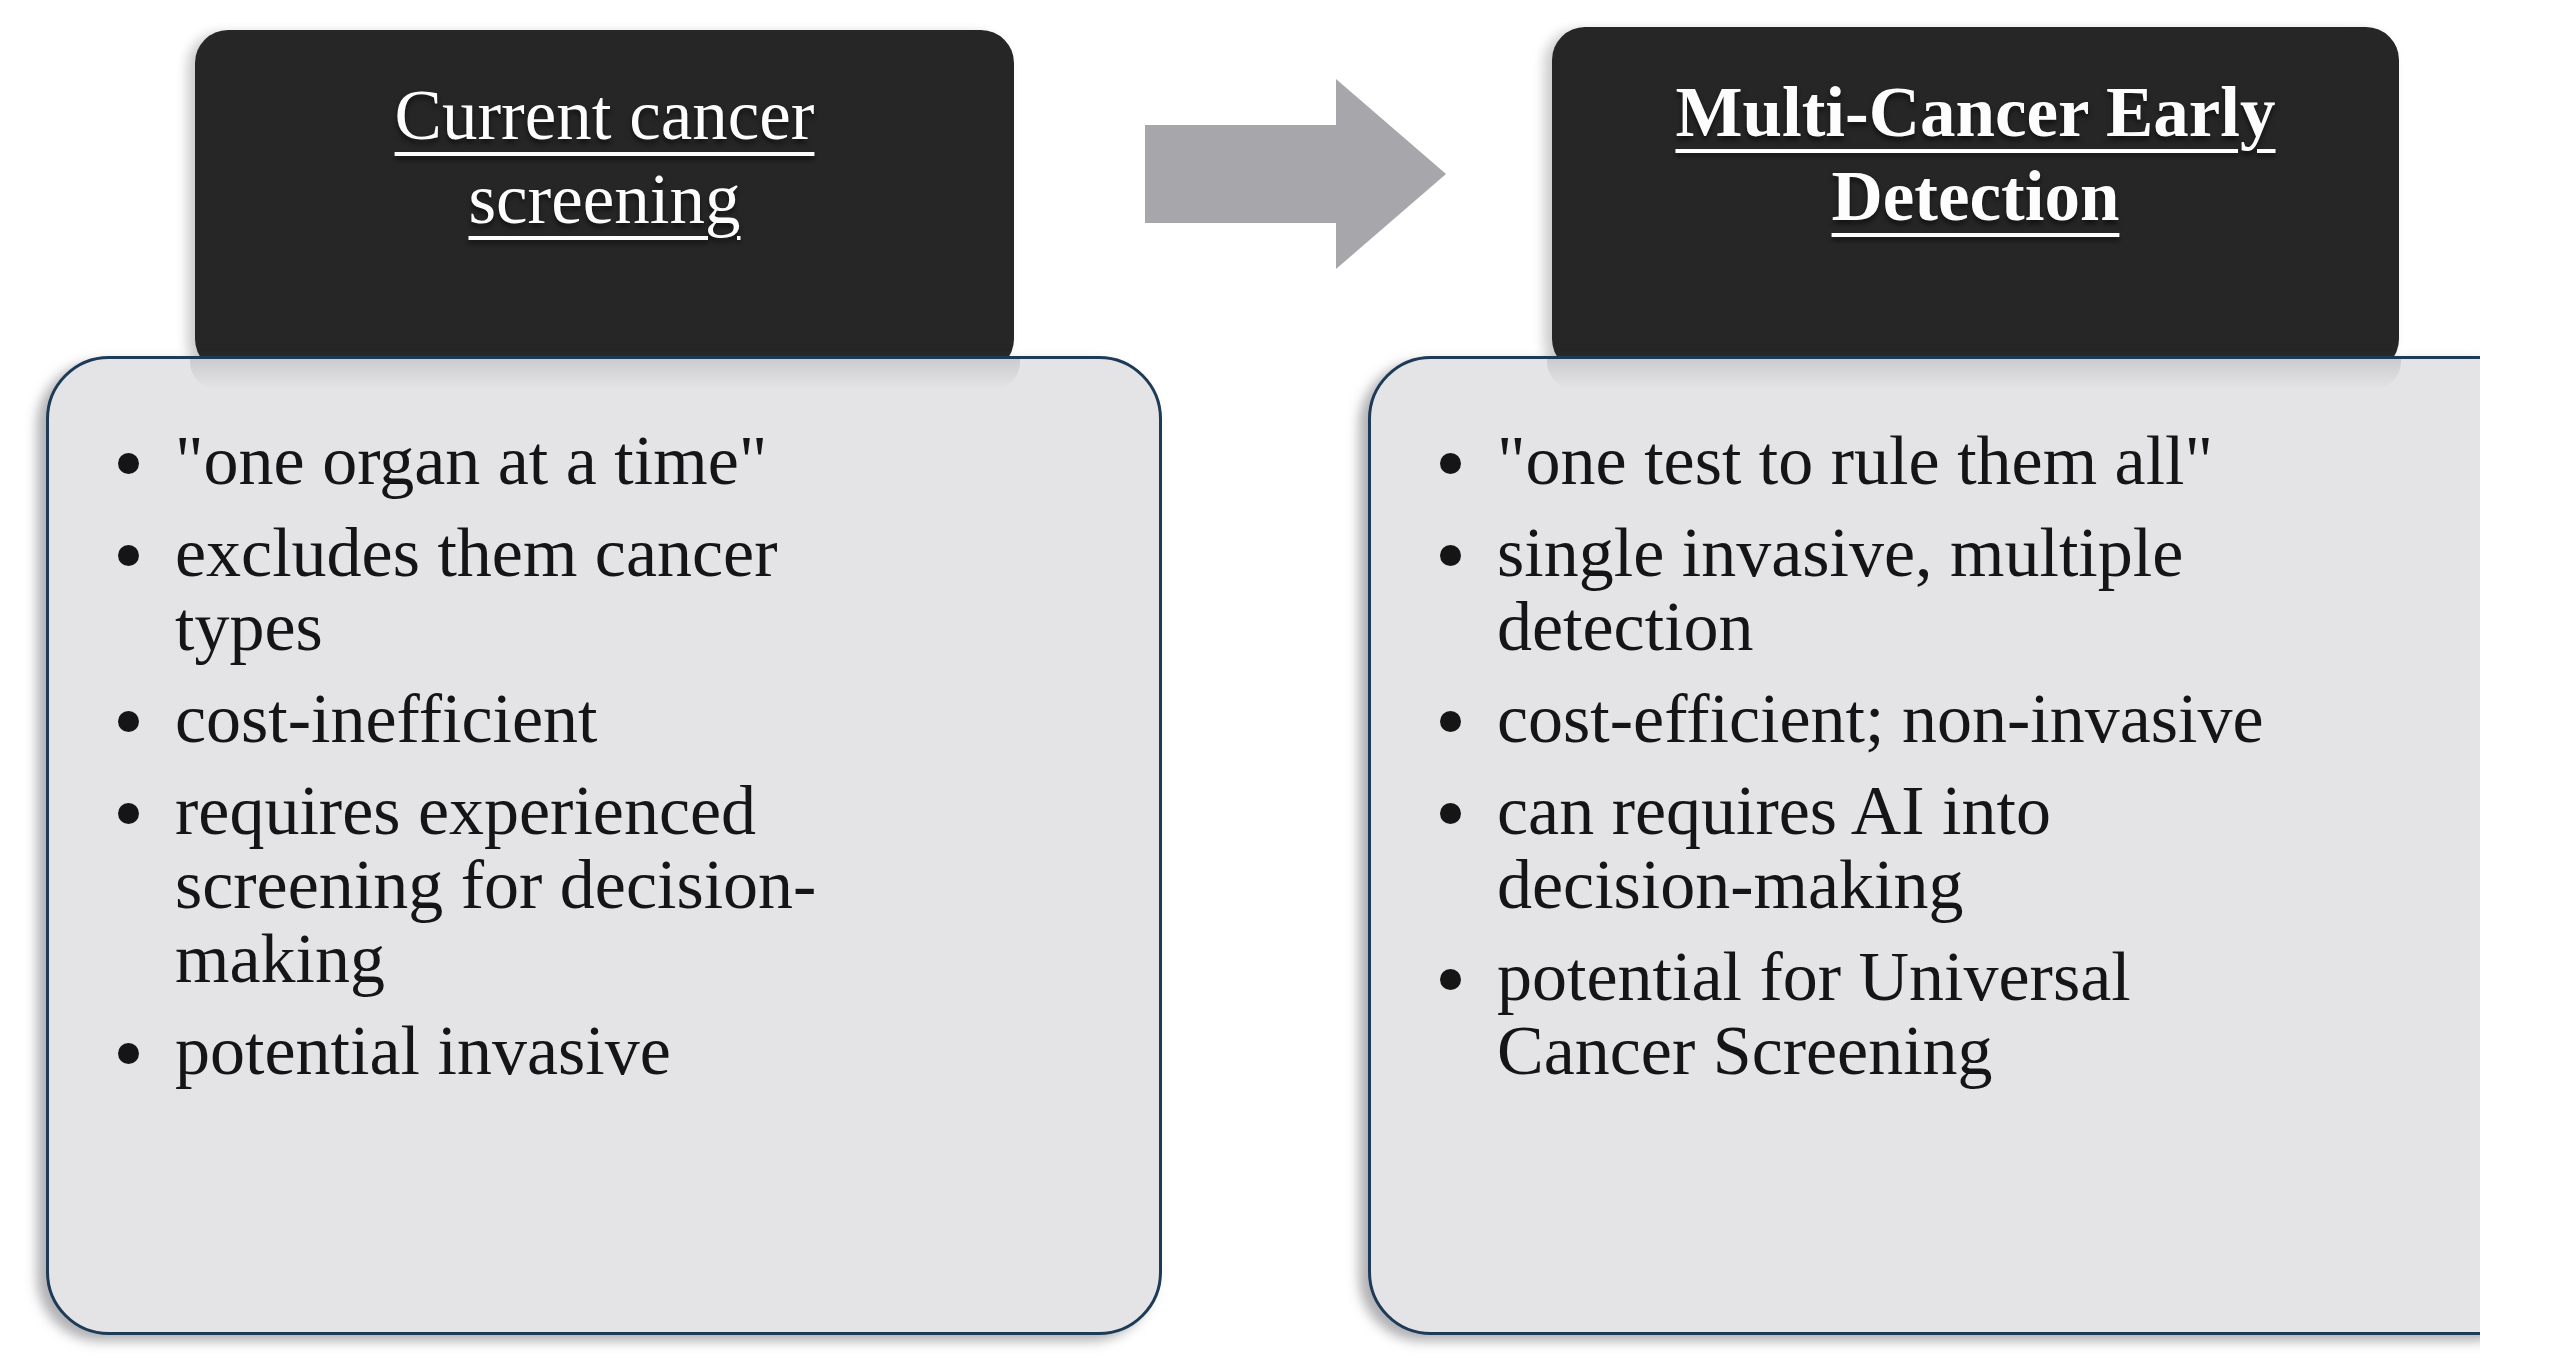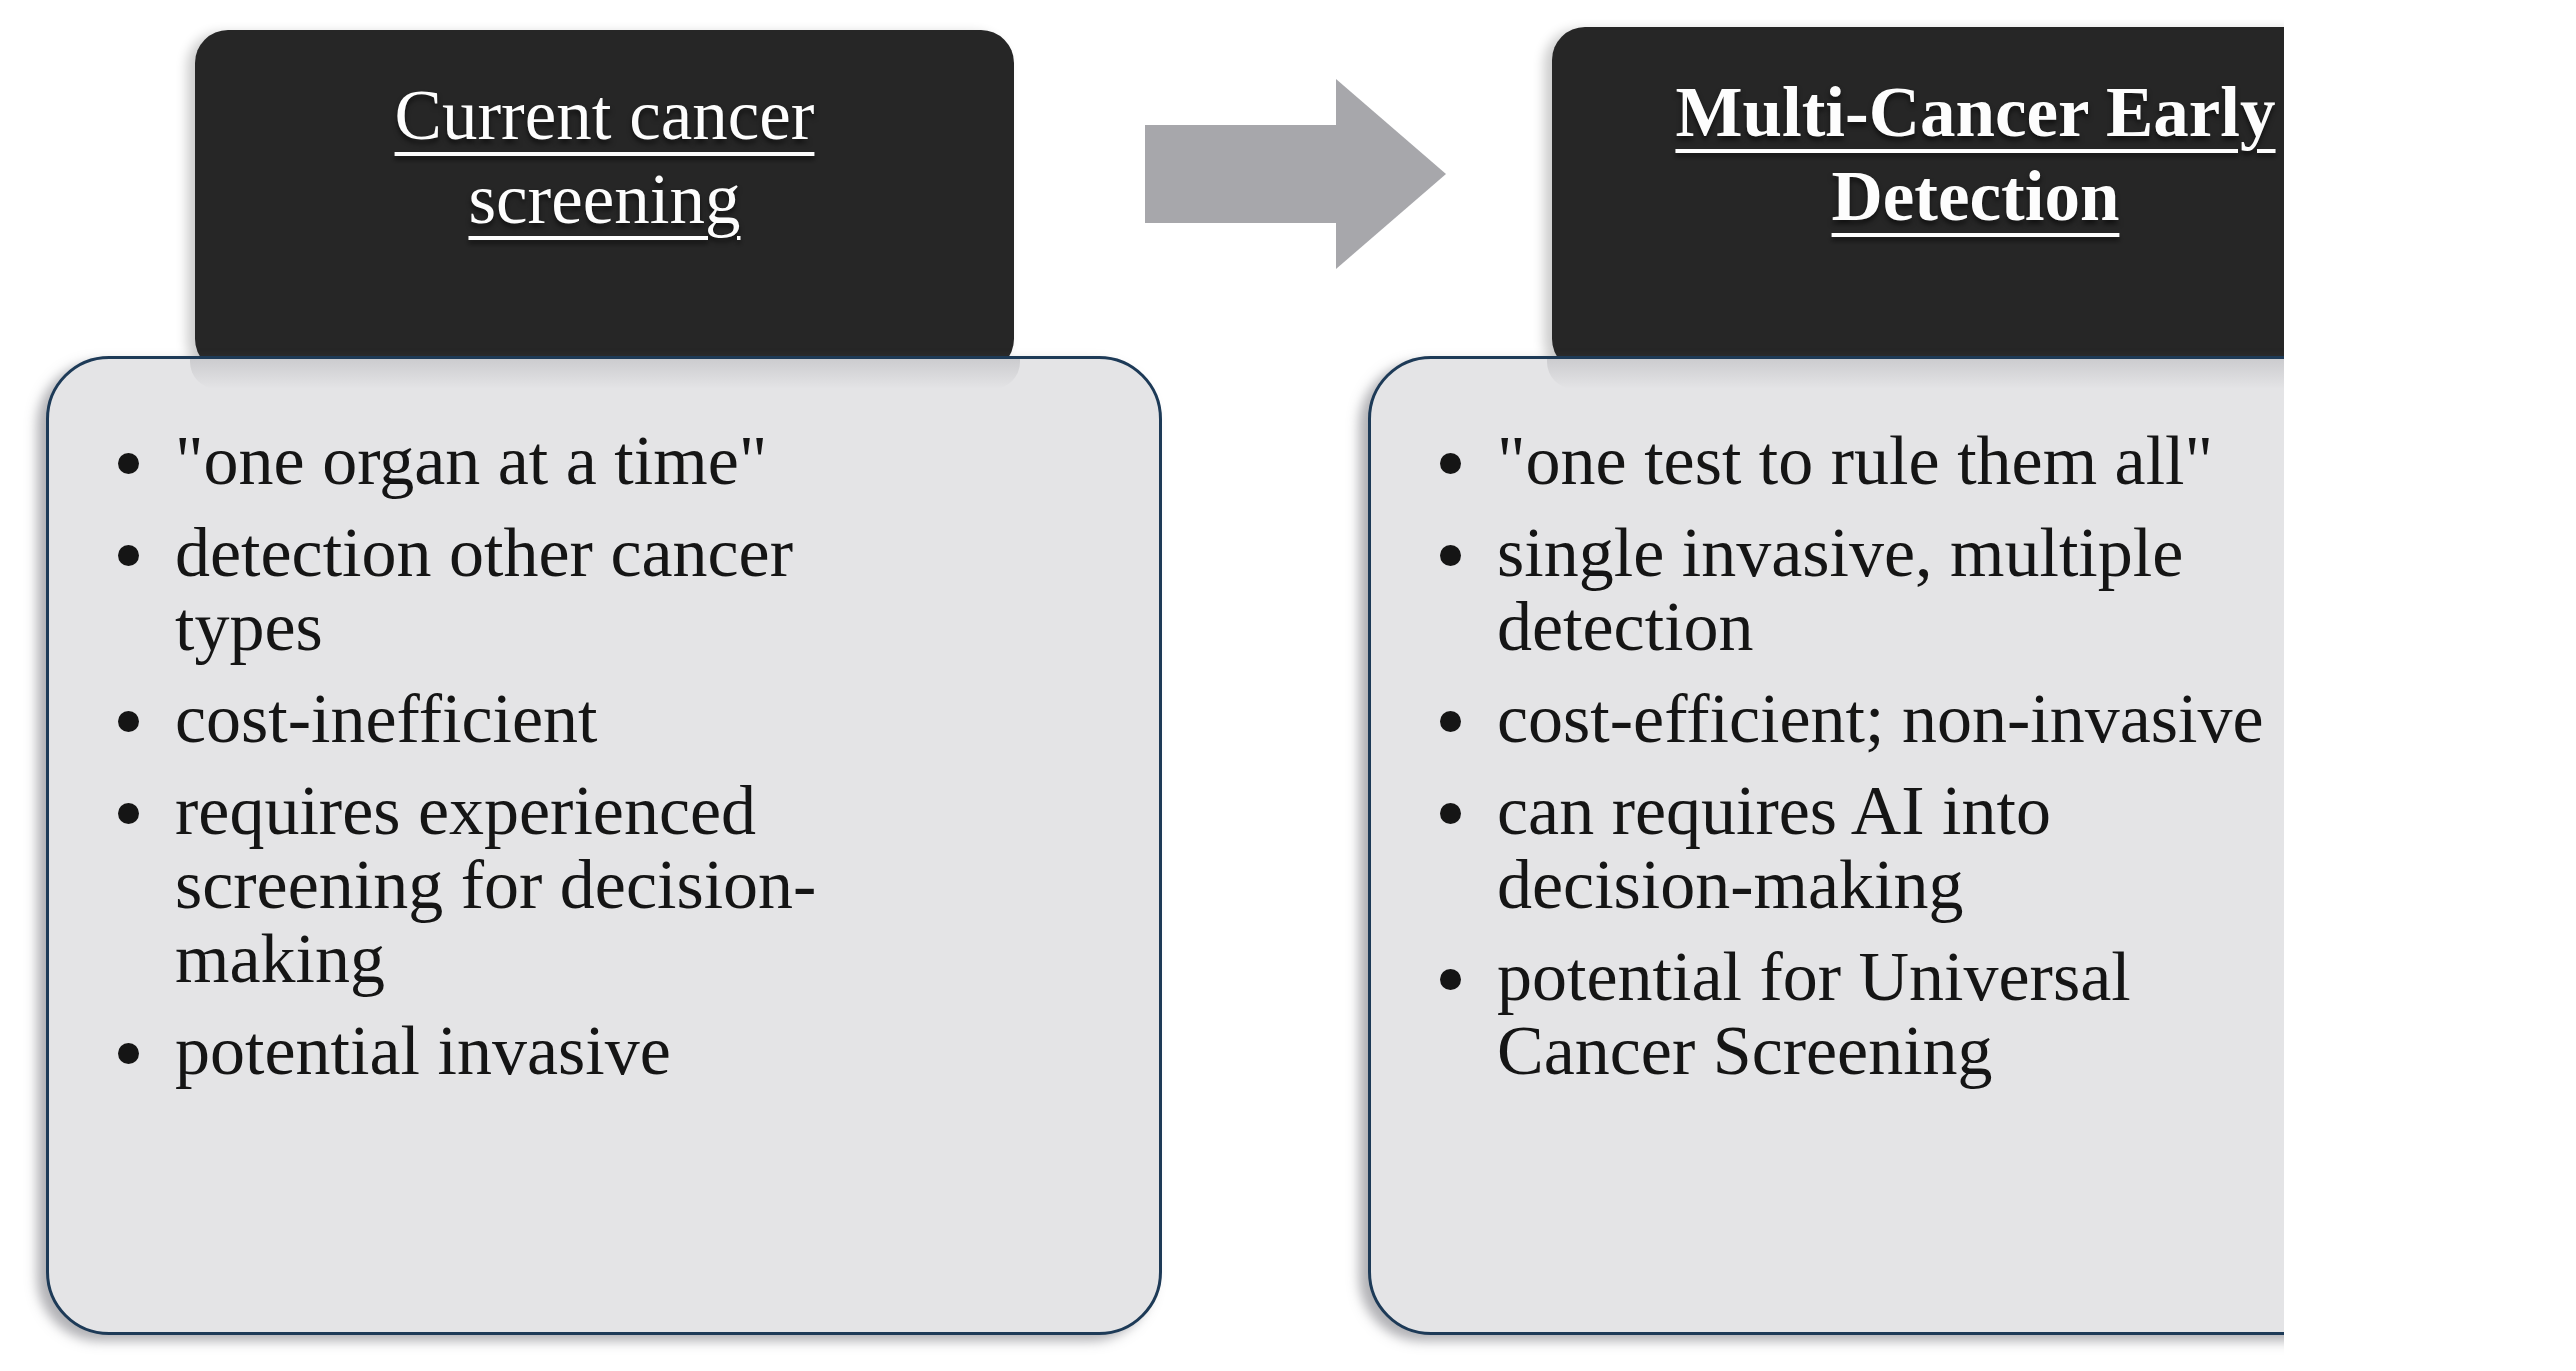--- a/index.html
+++ b/index.html
@@ -1,18 +1,18 @@
 <!DOCTYPE html>
 <html style="font-size:12px"><head>
 <meta charset="utf-8">
 <style>
   html,body{margin:0;padding:0;background:#ffffff;}
   .canvas{
     position:relative;
-    width:2284px;height:1371px;
+    width:2480px;height:1371px;
     background:#ffffff;
     font-family:"Liberation Serif","DejaVu Serif",serif;
     overflow:hidden;
   }
   
   .header{
     position:absolute;
     background:#262626;
     border-radius:33px;
     z-index:1;
@@ -81,21 +81,21 @@
 <div class="canvas">
 
   <div class="header header-left">
     <div class="header-title">Current cancer
 screening</div>
   </div>
   <div class="bodybox body-left">
     <div class="band band-left"></div>
     <ul>
       <li>"one organ at a time"</li>
-      <li>detection other cancer
+      <li>excludes them cancer
 types</li>
       <li>cost-inefficient</li>
       <li>requires experienced
 screening for decision-
 making</li>
       <li>potential invasive</li>
     </ul>
   </div>
 
   <div class="arrow">

